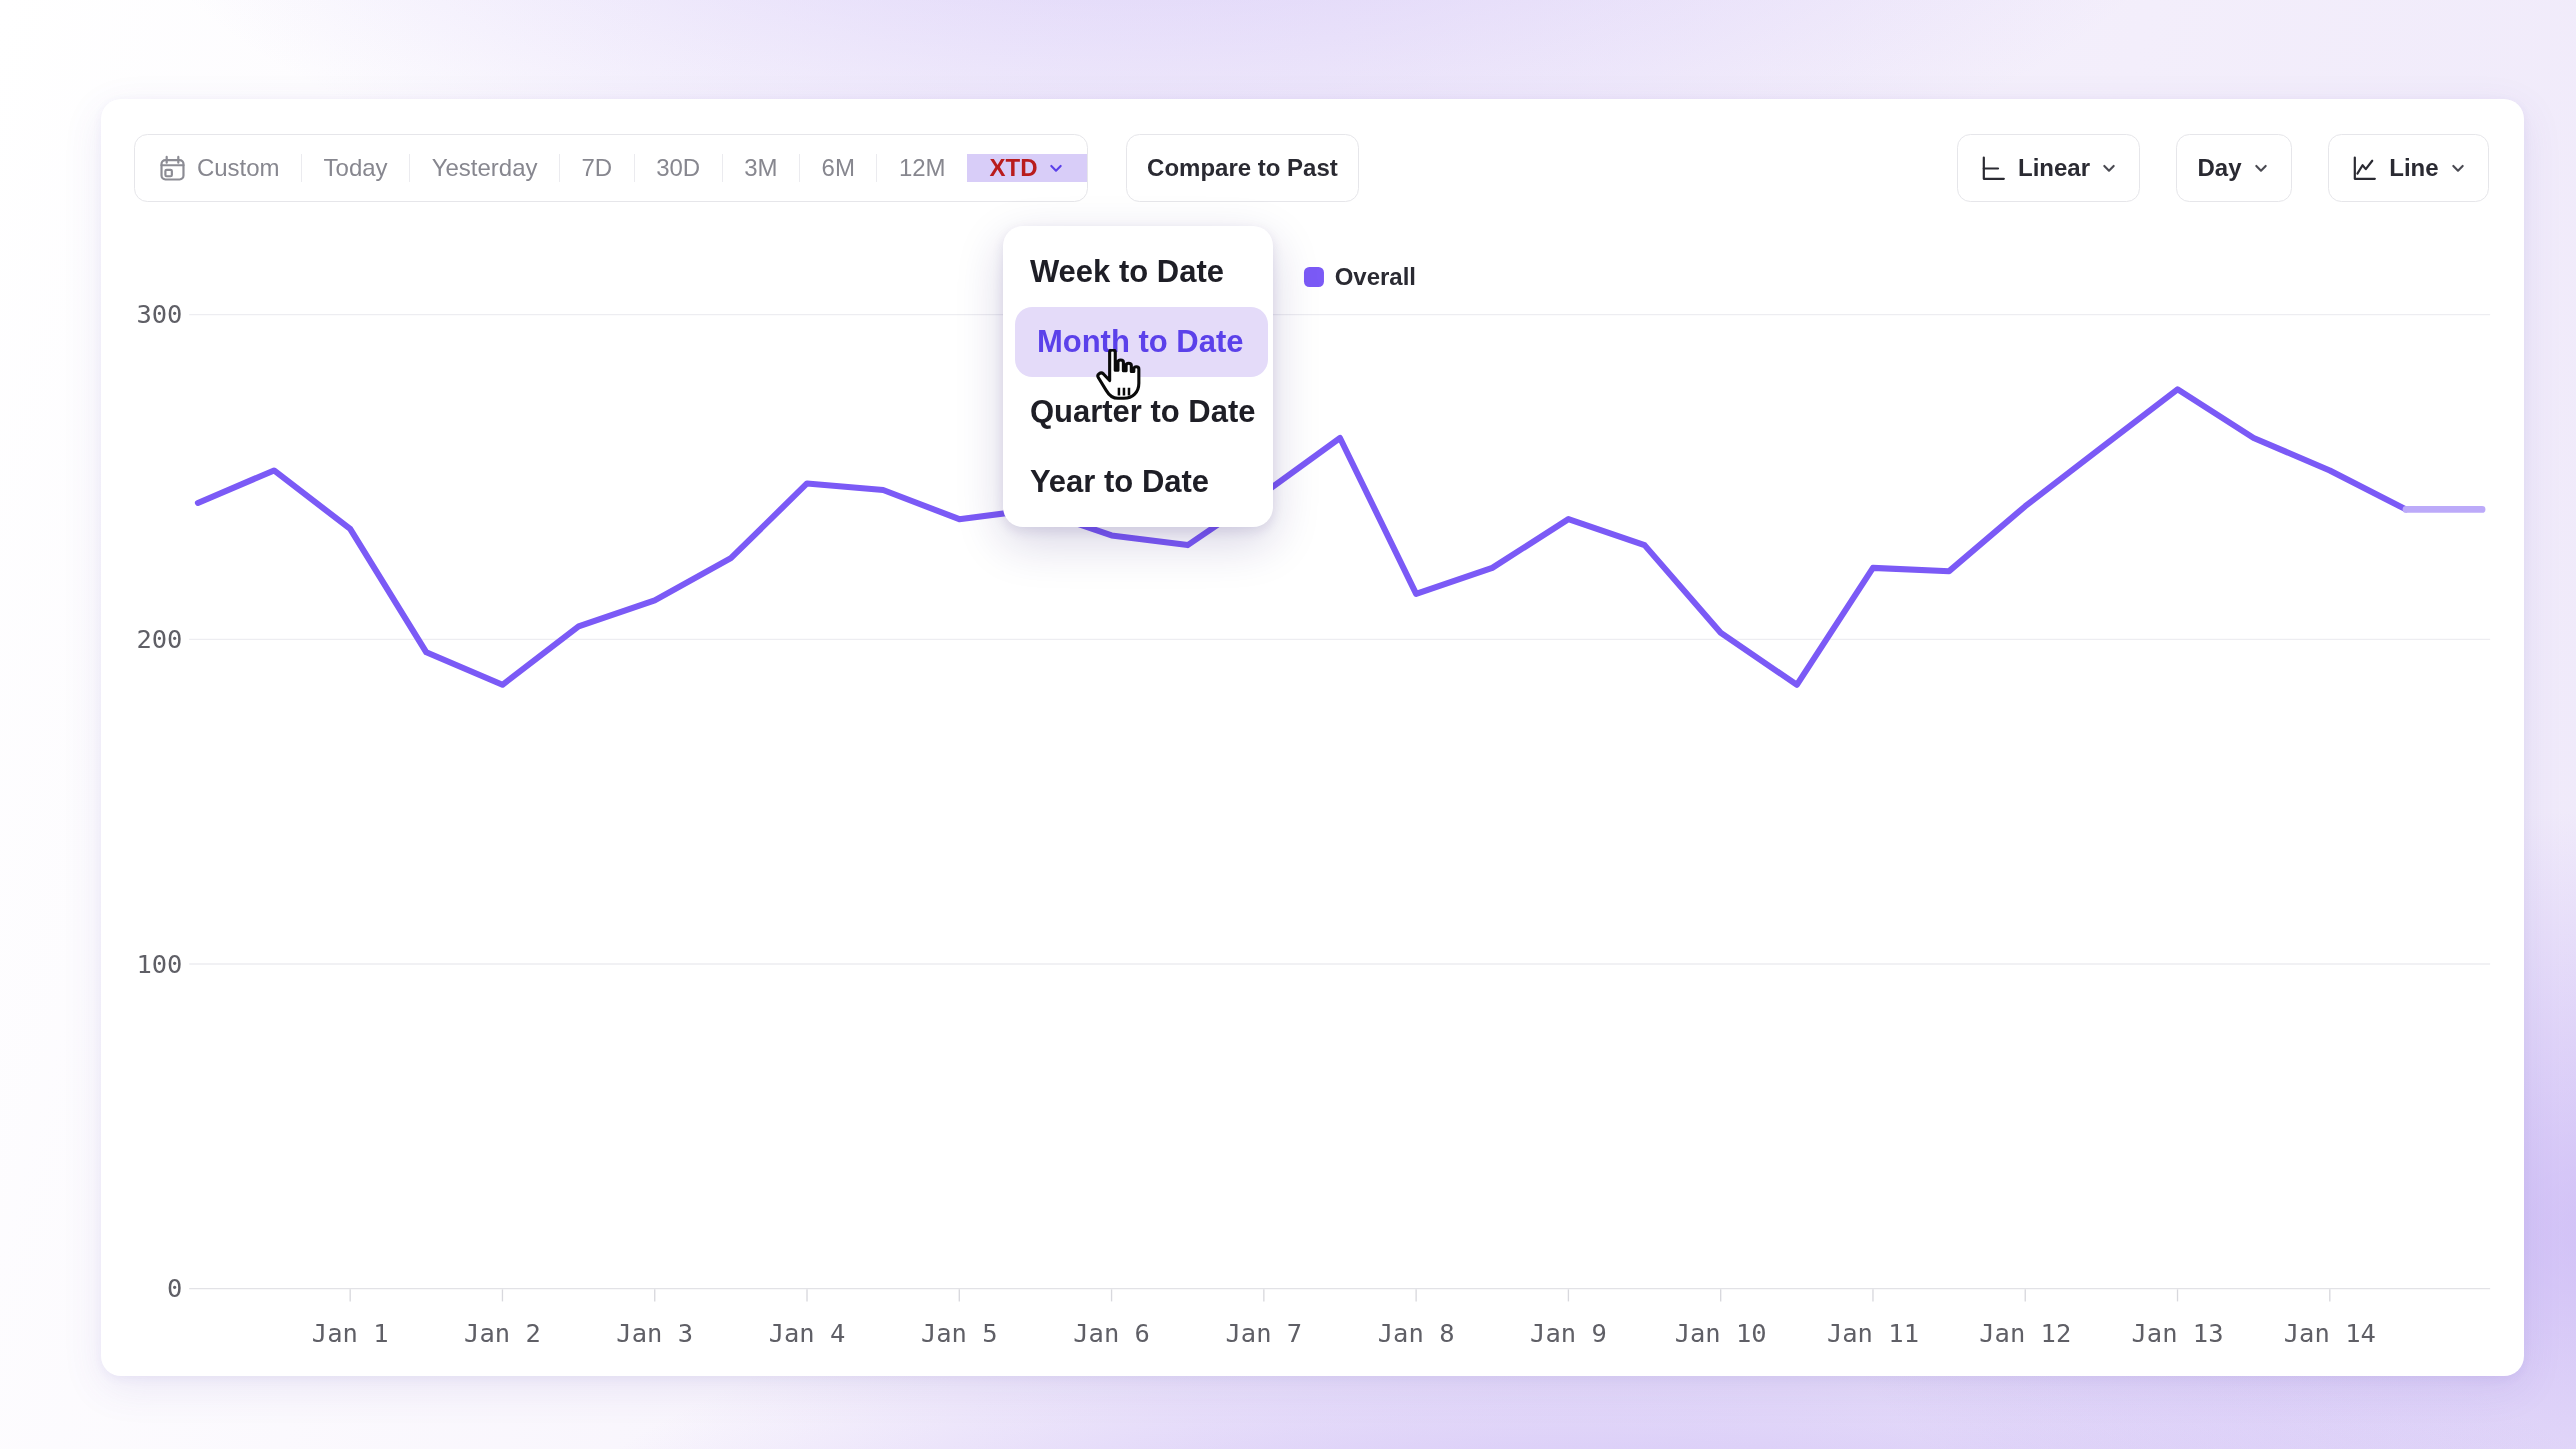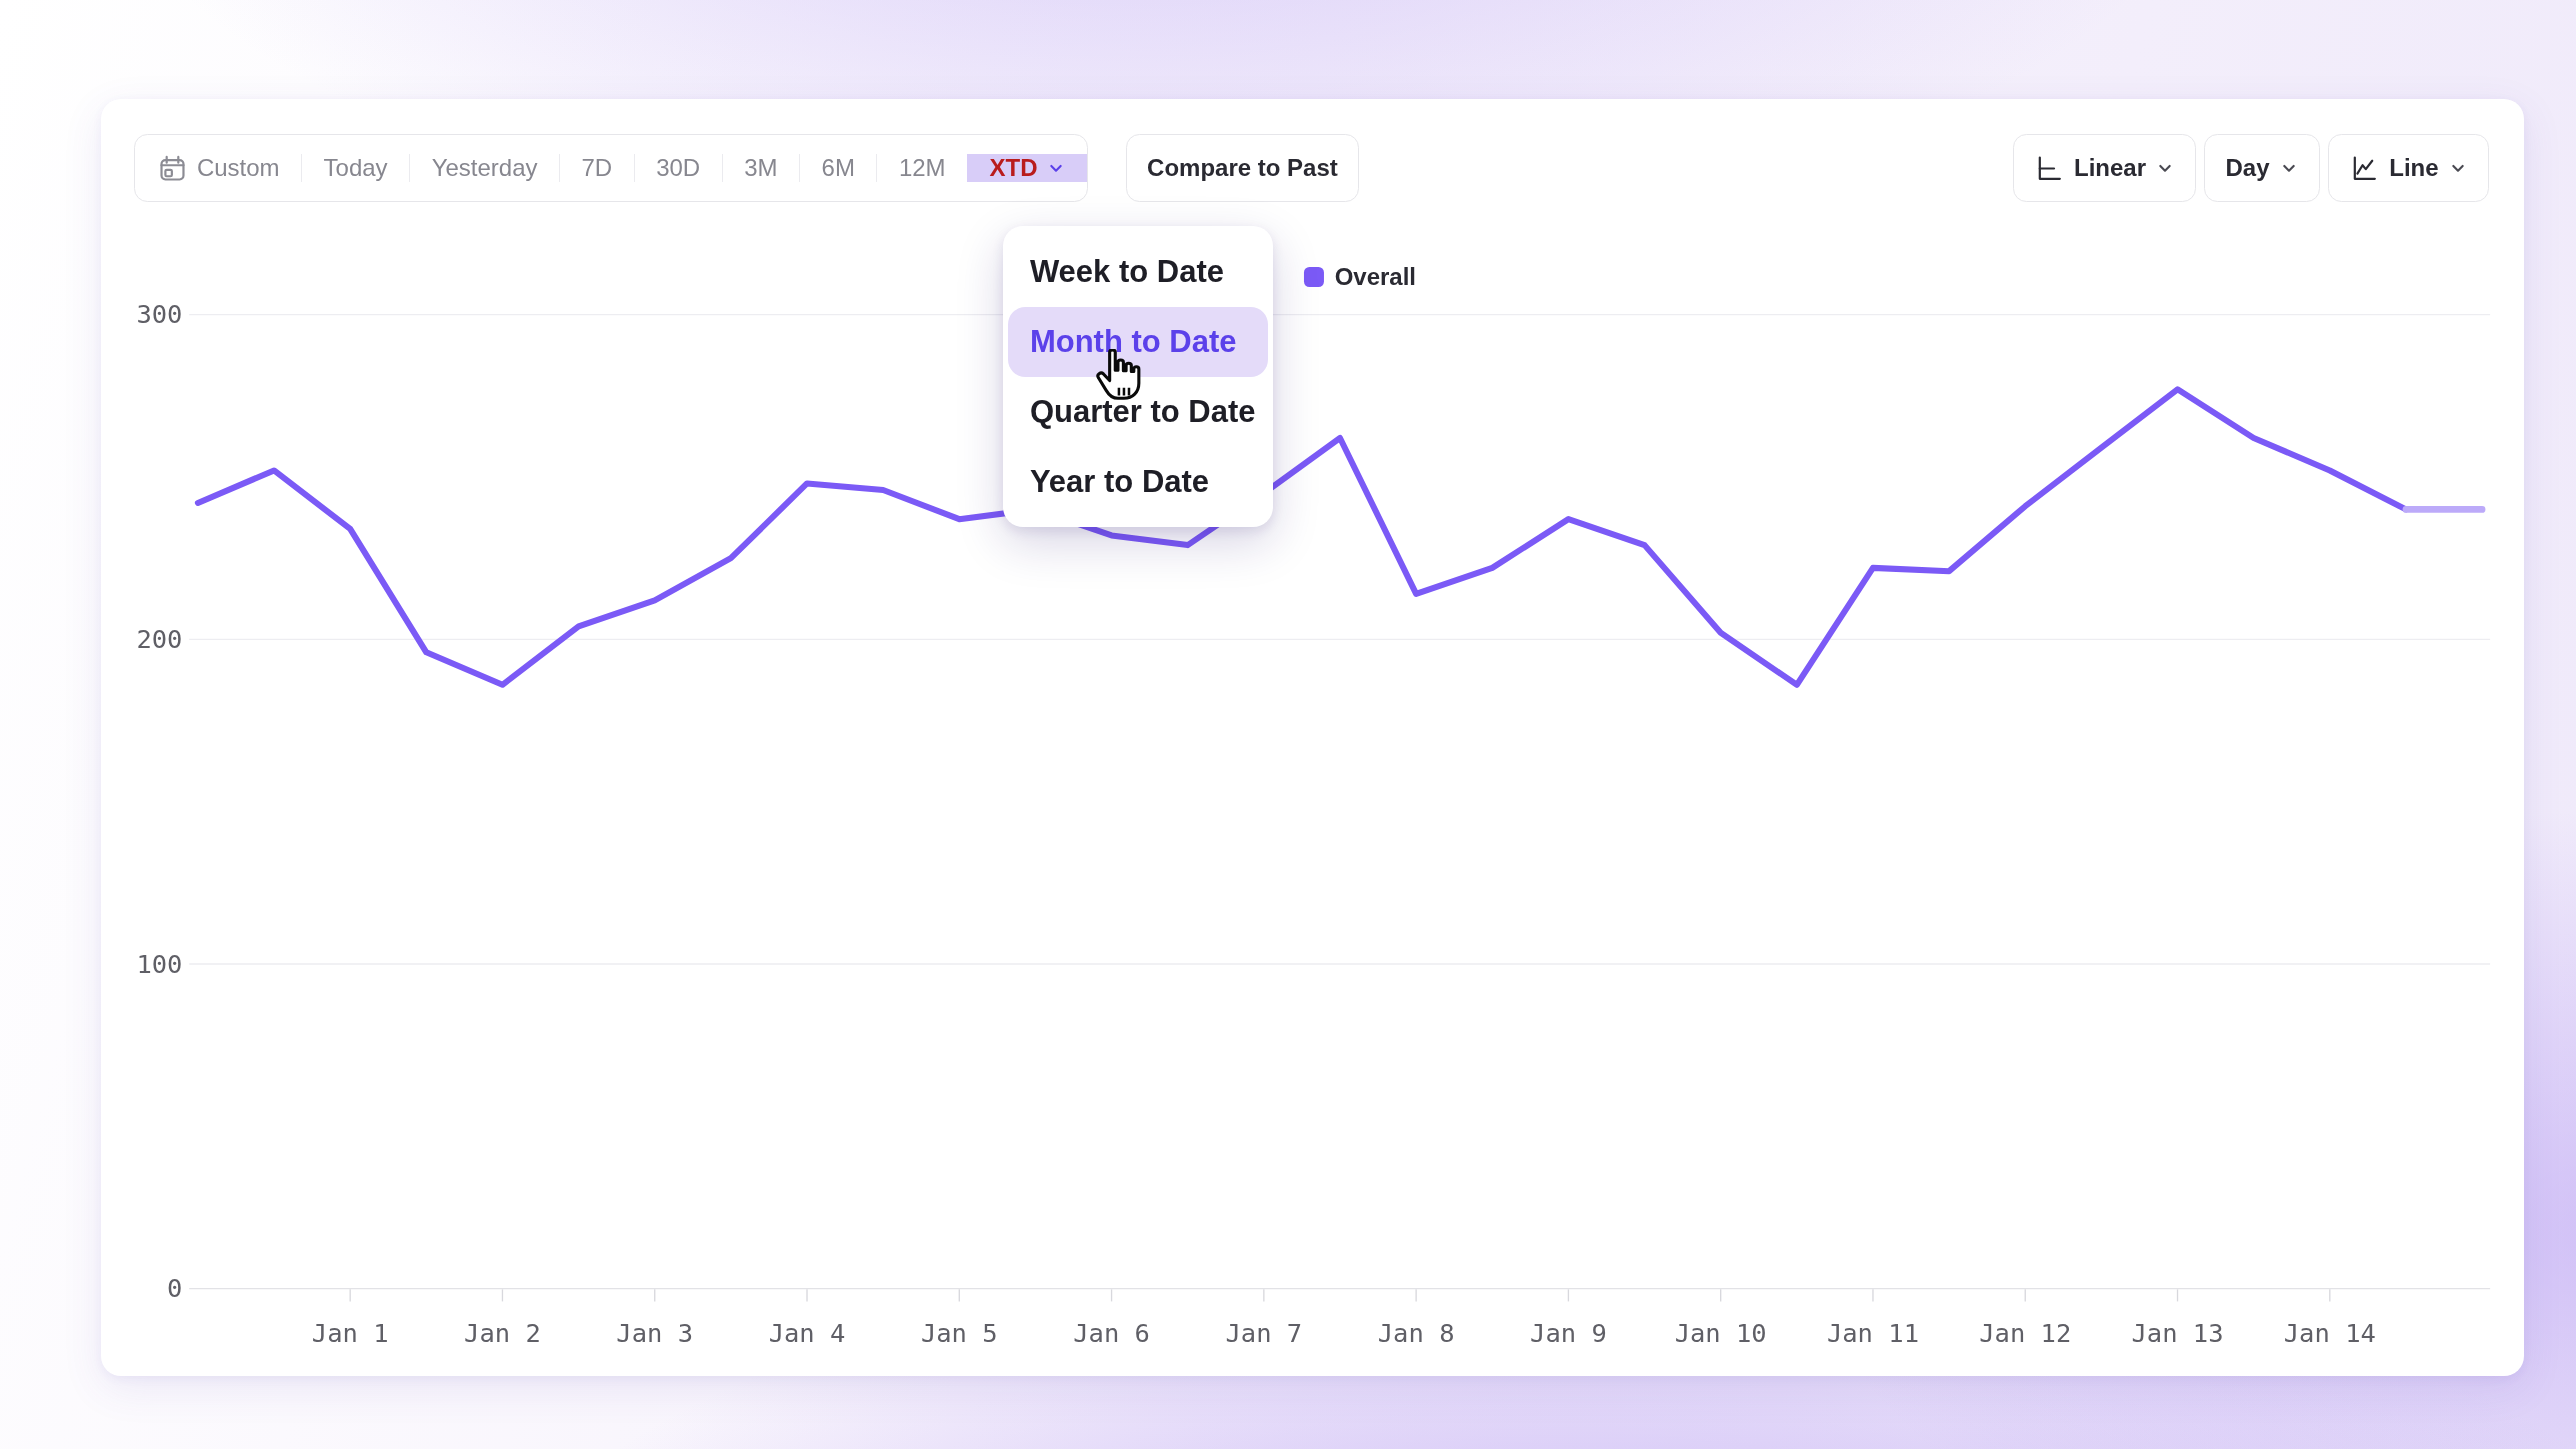--- a/index.html
+++ b/index.html
@@ -37,21 +37,21 @@
     background:#d8cdf8; color:#b91c1c; font-weight:bold;
     border-left-color:#d8cdf8; gap:8px;
   }
   .btn{
     display:flex; align-items:center; gap:9.4px; padding:0 20px; height:68px;
     background:#fff; border:1.3px solid #e6e6ea; border-radius:13.4px;
     font-size:24px; color:#2a2a32; font-weight:bold; cursor:pointer; white-space:nowrap;
   }
   .compare{ margin-left:38px; }
   .spacer{ flex:1; }
-  .right-group{ display:flex; gap:8px; }
+  .right-group{ display:flex; gap:36px; }
   .chev{ width:20px; height:20px; flex:0 0 auto; }
   .chev path{ fill:none; stroke:#4a4a52; stroke-width:3.2; stroke-linecap:round; stroke-linejoin:round; }
   .seg.active .chev path{ stroke:#5b41ea; }
   .tool-icon{ width:31px; height:31px; flex:0 0 auto; }
   .tool-icon path, .tool-icon rect, .tool-icon polyline{
     fill:none; stroke:#8c8c94; stroke-width:3.4; stroke-linecap:round; stroke-linejoin:round;
   }
   .dark-icon path, .dark-icon polyline{ stroke:#2a2a32; }
   
   .legend{
@@ -66,21 +66,21 @@
   .menu{
     position:absolute; left:1003px; top:226px; width:270px; z-index:4;
     background:#fff; border-radius:20px; padding:10.7px 5.4px;
     box-shadow:0 16px 47px rgba(40,20,110,0.18), 0 4px 12px rgba(40,20,110,0.10);
   }
   .menu-item{
     height:70px; display:flex; align-items:center; padding:0 21.5px;
     font-size:31px; font-weight:bold; color:#1e1e26; border-radius:17.4px;
     cursor:pointer; white-space:nowrap;
   }
-  .menu-item.selected{ background:#e4dbf9; color:#5b41ea; }
+  .menu-item.selected{ background:#e4dbf9; color:#5b41ea;margin-left:7px; }
   
   .cursor{ position:absolute; left:1091px; top:349px; z-index:5; width:52px; height:58px; }
 </style>
 </head>
 <body>
 
 <div class="card"></div>
 
 <svg id="chart-svg" width="2576" height="1449" viewBox="0 0 3840 2160">
     <line x1="282" x2="3712" y1="1921" y2="1921" stroke="#e2e2e6" stroke-width="2"></line>

